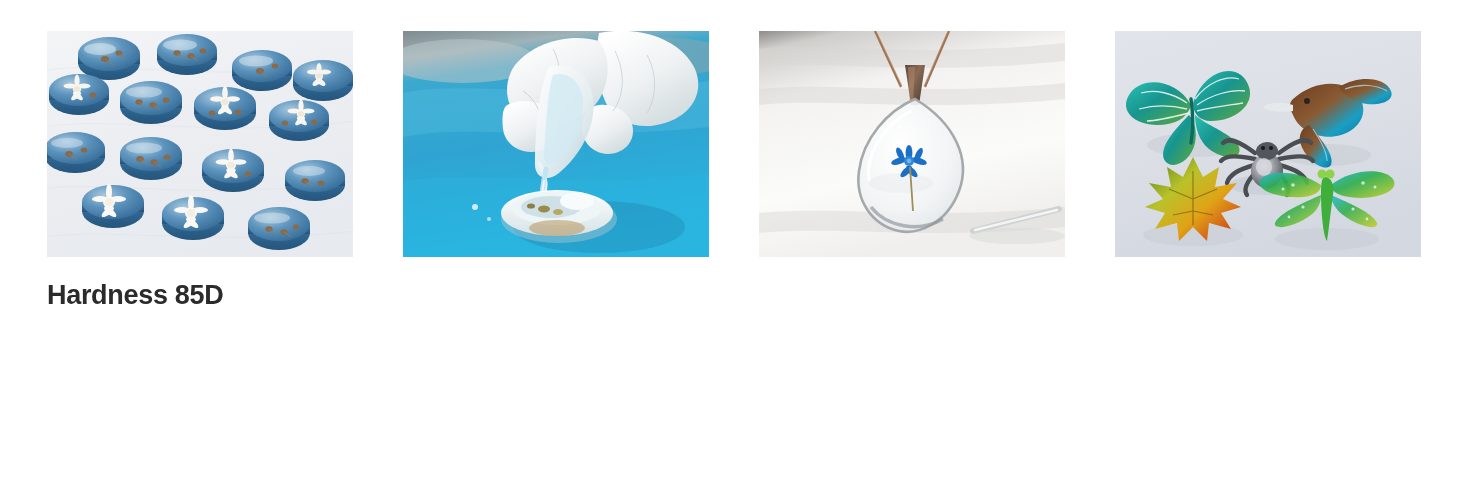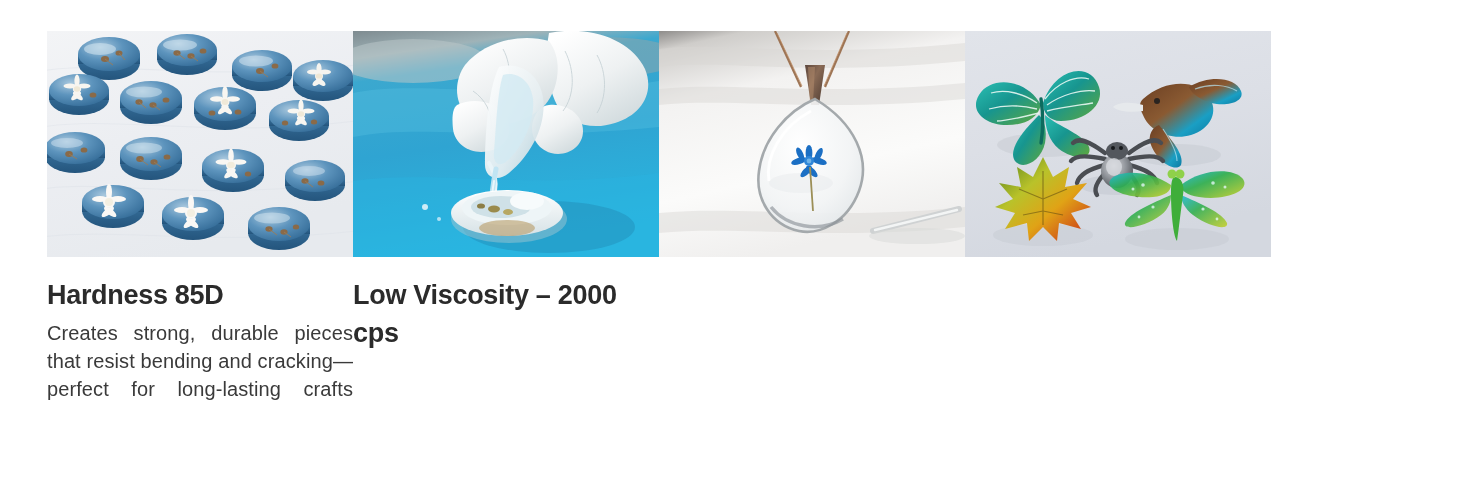--- a/index.html
+++ b/index.html
@@ -11,20 +11,21 @@
     background: #ffffff;
     font-family: "Liberation Sans", "DejaVu Sans", sans-serif;
     overflow: hidden;
   }
 
   .features-row {
     display: flex;
     width: 1464px;
     height: 500px;
     padding: 31px 26px 0 47px;
+    gap: 50px;
     align-items: flex-start;
     border-radius: 19px;
   }
 
   .feature-col {
     width: 306px;
     flex: 0 0 306px;
     display: flex;
     flex-direction: column;
   }
@@ -343,21 +344,20 @@
               </g>
             <g stroke="#9b7c57" stroke-width="0.9" fill="none">
                 <path d="M-10 2 L -2 8"></path>
                 <path d="M5 5 L 12 10"></path>
               </g>
           </g>
         </g>
       </svg>
     </div>
     <div class="feature-title">Hardness 85D</div>
-    <div class="feature-desc">Creates strong, durable pieces that resist bending and cracking—perfect for long-lasting crafts</div>
   </div>
 
   <div class="feature-col">
     <div class="feature-media">
       <svg viewBox="0 0 306 226" xmlns="http://www.w3.org/2000/svg">
         <defs>
           <linearGradient id="c2bg" x1="0" y1="0" x2="0.2" y2="1">
             <stop offset="0" stop-color="#7e8b90"></stop>
             <stop offset="0.12" stop-color="#9fb3b8"></stop>
             <stop offset="0.22" stop-color="#3ba8cf"></stop>
@@ -415,21 +415,20 @@
           <ellipse cx="174" cy="170" rx="17" ry="9" fill="#f7fbfc"></ellipse>
           <ellipse cx="141" cy="178" rx="6" ry="3.4" fill="#9a8b4c"></ellipse>
           <ellipse cx="155" cy="181" rx="5" ry="3" fill="#b7a863"></ellipse>
           <ellipse cx="128" cy="175" rx="4" ry="2.6" fill="#8c7e46"></ellipse>
           <ellipse cx="154" cy="197" rx="28" ry="8" fill="#b5935a" opacity="0.55"></ellipse>
         </g>
         <circle cx="72" cy="176" r="3" fill="#eaf7fc" opacity="0.85"></circle>
         <circle cx="86" cy="188" r="2" fill="#eaf7fc" opacity="0.7"></circle>
       </svg>
     </div>
-    <div class="feature-title">Low Viscosity – 2000 cps</div>
   </div>
 
   <div class="feature-col">
     <div class="feature-media">
       <svg viewBox="0 0 306 226" xmlns="http://www.w3.org/2000/svg">
         <defs>
           <linearGradient id="c3bg" x1="0" y1="0" x2="0.3" y2="1">
             <stop offset="0" stop-color="#8e8c8a"></stop>
             <stop offset="0.08" stop-color="#cfcdca"></stop>
             <stop offset="0.3" stop-color="#f3f2f1"></stop>

